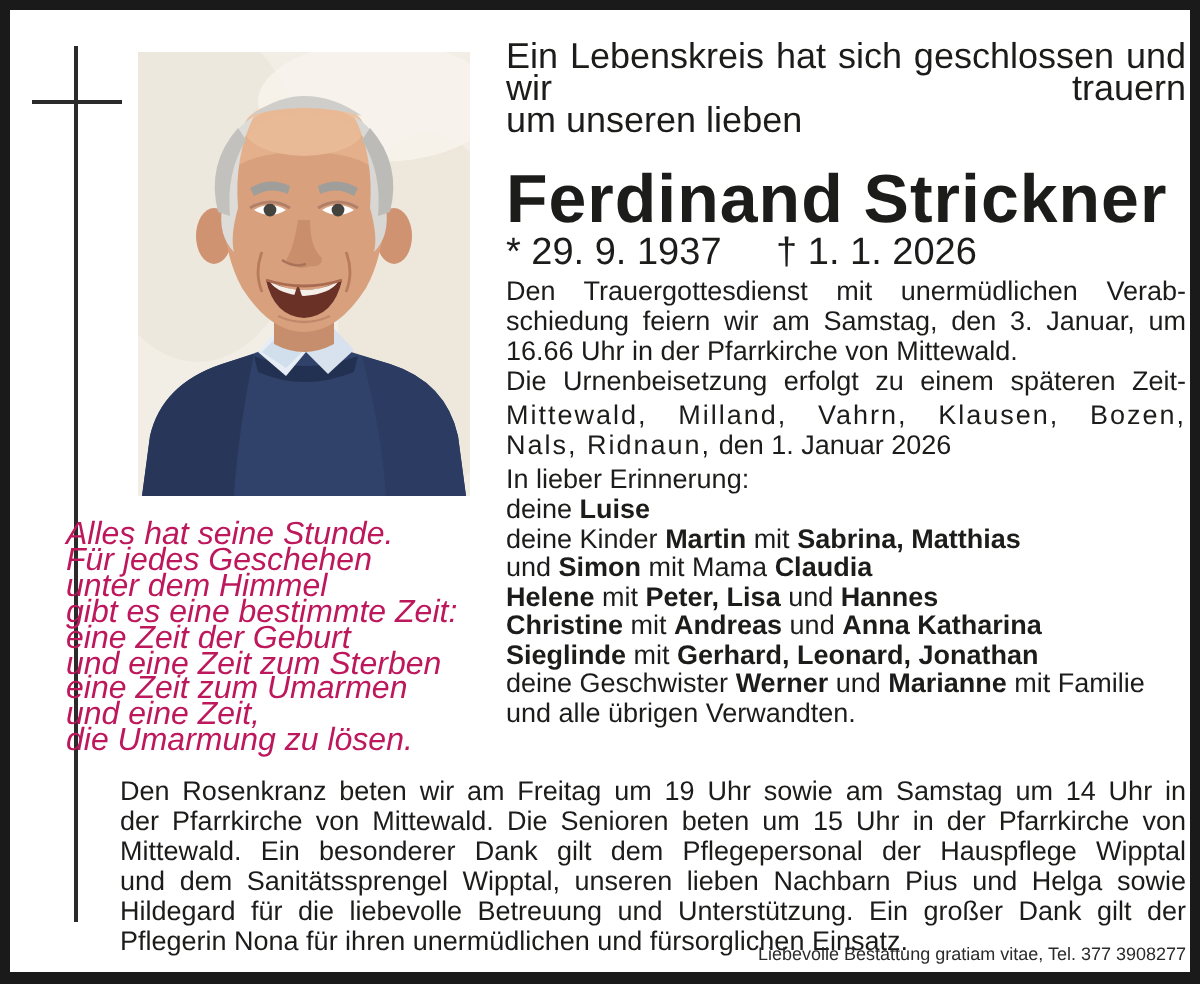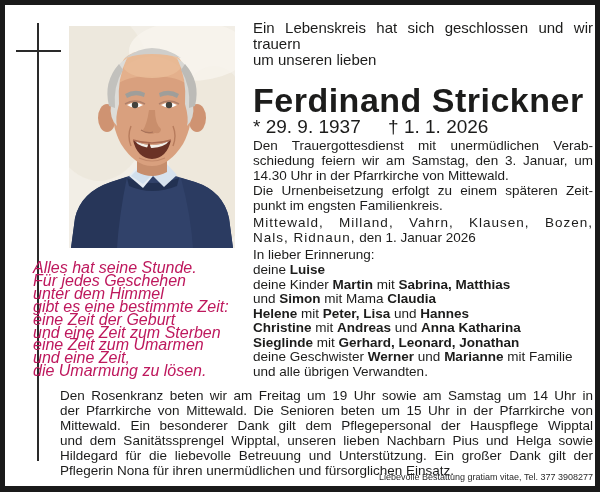--- a/index.html
+++ b/index.html
@@ -23,21 +23,21 @@
   .photo { position:absolute; left:64px; top:21px; width:166px; height:222px; }
   .photo svg { display:block; width:100%; height:100%; }
   
   .poem {
     position:absolute; left:28px; top:257px; width:214px;
     font-style:italic; font-size:16px; line-height:12.9px;
     text-align:left; color:#be185d;
   }
   
   .rightcol { position:absolute; left:248px; top:15px; width:340px; }
-  .intro { font-size:15px; line-height:16px; }
+  .intro { font-size:18px; line-height:16px; }
   .name {
     margin:14px 0 0 0; font-size:34px; line-height:36px;
     font-weight:bold; letter-spacing:0.5px; white-space:nowrap;
   }
   .nickname { font-size:18px; line-height:20px; font-weight:bold; text-align:center; }
   .dates { font-size:19px; line-height:18px; font-weight:normal; text-align:left; }
   .dates .death { margin-left:22px; }
   .para { font-size:13.5px; line-height:15px; }
   .para.gap { margin-top:2px; }
   .remember { font-size:13.5px; line-height:15px; margin-top:2px; }
@@ -143,25 +143,24 @@
         <div class="line"><span>um unseren lieben</span></div>
       </div>
     <h1 class="name">Ferdinand Strickner</h1>
     <div class="dates">
       <span class="birth">* 29. 9. 1937</span>
       <span class="death">† 1. 1. 2026</span>
     </div>
     <div class="para gap">
         <div class="line j"><span>Den Trauergottesdienst mit unermüdlichen Verab-</span></div>
         <div class="line j"><span>schiedung feiern wir am Samstag, den 3. Januar, um</span></div>
-        <div class="line"><span>14.30 Uhr in der Pfarrkirche von Mittewald.</span></div>
+        <div class="line"><span>16.66 Uhr in der Pfarrkirche von Mittewald.</span></div>
       </div>
     <div class="para">
         <div class="line j"><span>Die Urnenbeisetzung erfolgt zu einem späteren Zeit-</span></div>
-        <div class="line"><span>punkt im engsten Familienkreis.</span></div>
       </div>
     <div class="para gap">
         <div class="line j"><span class="ls">Mittewald, Milland, Vahrn, Klausen, Bozen,</span></div>
         <div class="line"><span class="ls">Nals, Ridnaun,</span><span> den 1. Januar 2026</span></div>
       </div>
     <div class="remember">In lieber Erinnerung:</div>
     <div class="family">
         <div class="line"><span>deine </span><span class="b">Luise</span></div>
         <div class="line"><span>deine Kinder </span><span class="b">Martin</span><span> mit </span><span class="b">Sabrina, Matthias</span></div>
         <div class="line"><span>und </span><span class="b">Simon</span><span> mit Mama </span><span class="b">Claudia</span></div>

